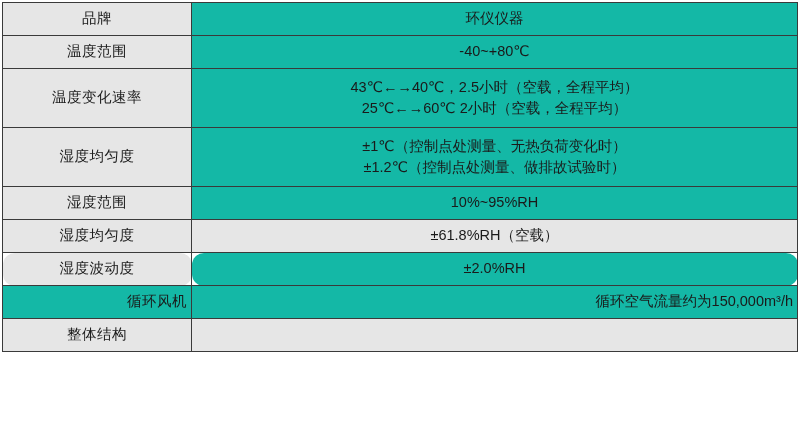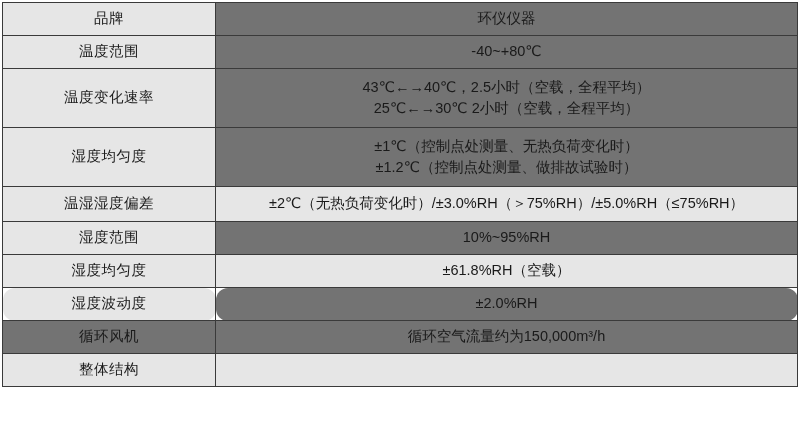--- a/index.html
+++ b/index.html
@@ -19,52 +19,52 @@
     width: 796px;
     margin: 2px auto 0 auto;
     table-layout: fixed;
   }
   .spec-table td {
     border: 1px solid #3a3a3a;
     text-align: center;
     vertical-align: middle;
     font-size: 14.5px;
     line-height: 1.45;
-    padding: 3px 16px;
+    padding: 3px 4px;
     margin-left: 44px;
   }
   .label-cell {
     width: 180px;
     font-weight: normal;
     letter-spacing: 0.5px;
   }
   .shade {
     background: #e6e6e6;
   }
   .plain {
-    background: #737373;
+    background: #14b8a6;
   }
   .value-cell {
     padding: 4px 6px;
   }
   .value-line {
     display: block;
     white-space: nowrap;
   }
   .r1 td { height: 26px; }
   .r2 td { height: 26px; }
   .r3 td { height: 26px; }
   .r4 td { height: 52px; }
   .r5 td { height: 52px; }
   .r6 td { height: 28px; }
   .r7 td { height: 26px; }
   .r8 td { height: 26px; }
   .r9 td { height: 26px; border-radius: 12px; }
   .r10 td { height: 26px; }
-  .r11 td { height: 26px; }
+  .r11 td { height: 26px; text-align: right; }
   .r12 td { height: 26px; }
   .small-fit {
     font-size: 13.6px;
   }
 </style>
 </head>
 <body>
 
 <table class="spec-table">
   <tbody>
@@ -77,34 +77,28 @@
     <tr class="r3">
       <td class="label-cell shade">温度范围</td>
       <td class="value-cell plain">
         <span class="value-line">-40~+80℃</span>
       </td>
     </tr>
     <tr class="r4">
       <td class="label-cell shade">温度变化速率</td>
       <td class="value-cell plain">
         <span class="value-line">43℃←→40℃，2.5小时（空载，全程平均）</span>
-        <span class="value-line">25℃←→30℃ 2小时（空载，全程平均）</span>
+        <span class="value-line">25℃←→60℃ 2小时（空载，全程平均）</span>
       </td>
     </tr>
     <tr class="r5">
       <td class="label-cell shade">湿度均匀度</td>
       <td class="value-cell plain">
         <span class="value-line">±1℃（控制点处测量、无热负荷变化时）</span>
         <span class="value-line">±1.2℃（控制点处测量、做排故试验时）</span>
-      </td>
-    </tr>
-    <tr class="r6">
-      <td class="label-cell shade">温湿湿度偏差</td>
-      <td class="value-cell shade small-fit">
-        <span class="value-line">±2℃（无热负荷变化时）/±3.0%RH（＞75%RH）/±5.0%RH（≤75%RH）</span>
       </td>
     </tr>
     <tr class="r7">
       <td class="label-cell shade">湿度范围</td>
       <td class="value-cell plain">
         <span class="value-line">10%~95%RH</span>
       </td>
     </tr>
     <tr class="r8">
       <td class="label-cell shade">湿度均匀度</td>

